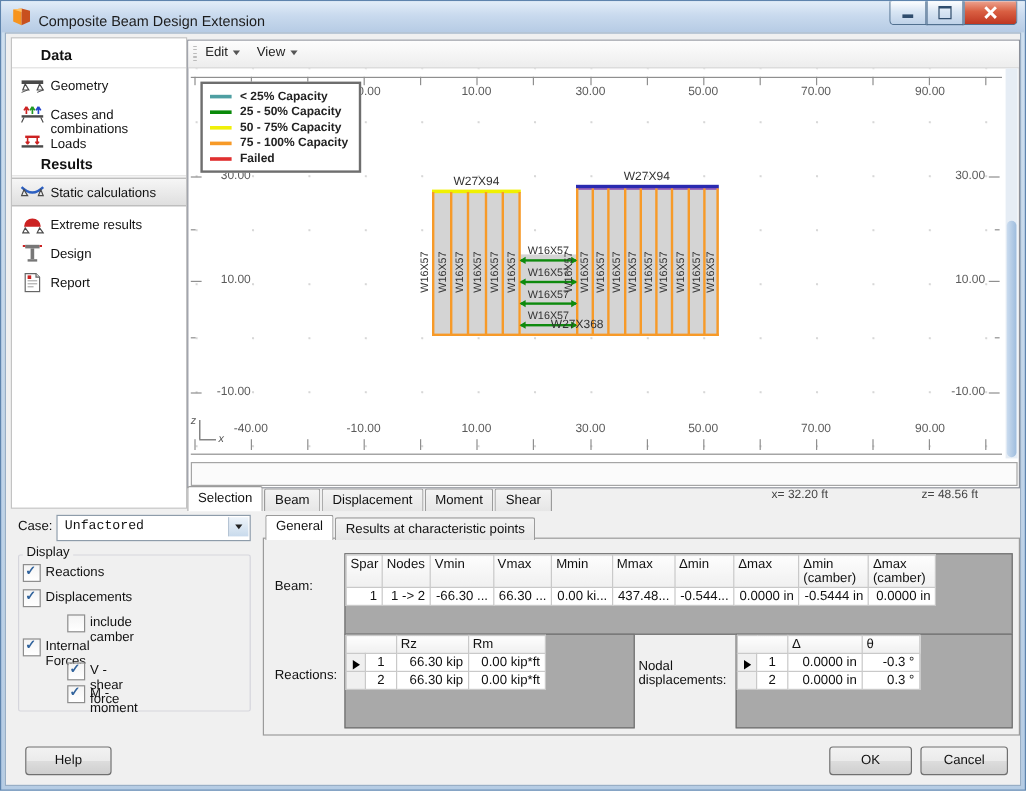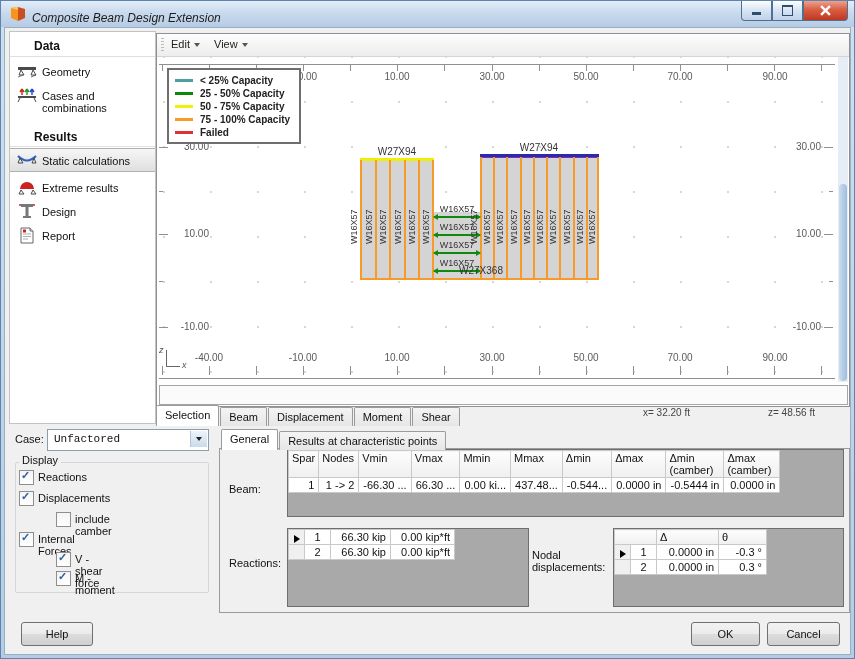--- a/index.html
+++ b/index.html
@@ -5,21 +5,21 @@
   html,body{margin:0;padding:0;}
   body{width:855px;height:659px;position:relative;overflow:hidden;
        font-family:"Liberation Sans",sans-serif;font-size:11px;color:#111;
        background:linear-gradient(#cfe0f0,#b5cce4);}
   .abs{position:absolute;}
   
   .win{position:absolute;inset:0;border:1px solid #5e84ad;}
   .titlebar{position:absolute;left:0;top:0;right:0;height:26px;
             background:linear-gradient(#e2edf8,#c9daee 45%,#b6cbe4);}
   .title-ico{position:absolute;left:9px;top:5px;width:16px;height:16px;}
-  .title-txt{position:absolute;left:31px;top:10px;font-size:12px;color:#1c1c1c;font-style:italic;}
+  .title-txt{position:absolute;left:31px;top:10px;font-size:12px;color:#1c1c1c;}
   .winbtns{position:absolute;top:0px;right:6px;display:flex;}
   .wbtn{width:29px;height:19px;border:1px solid #51708f;border-top:none;
         background:linear-gradient(#fdfeff,#d9e6f4 45%,#bfd2e8);
         display:flex;align-items:center;justify-content:center;}
   .wbtn.first{border-radius:0 0 0 4px;}
   .wbtn.close{width:43px;border-radius:0 0 4px 0;
         background:linear-gradient(#eca28e,#d95f42 45%,#bf3722);}
   .glyph-min{width:9px;height:3px;background:#2f4d6d;margin-top:6px;}
   .glyph-max{width:9px;height:8px;border:1px solid #2f4d6d;border-top:2px solid #2f4d6d;}
   .client{position:absolute;left:3px;top:26px;right:3px;bottom:3px;
@@ -153,20 +153,28 @@
     <div class="sb-item" style="top:52px">
       <svg class="ic" viewBox="0 0 20 17">
         <rect x="1" y="9" width="18" height="2" fill="#4a4a4a"></rect>
         <path d="M5 8 L5 2 M5 2 l-2 3 M5 2 l2 3" stroke="#cc2222" stroke-width="1.4" fill="none"></path>
         <path d="M10 8 L10 2 M10 2 l-2 3 M10 2 l2 3" stroke="#229922" stroke-width="1.4" fill="none"></path>
         <path d="M15 8 L15 2 M15 2 l-2 3 M15 2 l2 3" stroke="#2244cc" stroke-width="1.4" fill="none"></path>
         <path d="M3 11 L1 15 M17 11 L19 15" stroke="#4a4a4a"></path>
       </svg>
       <span class="lb">Cases and combinations</span>
     </div>
+    <div class="sb-item" style="top:76px">
+      <svg class="ic" viewBox="0 0 20 17">
+        <rect x="1" y="10" width="18" height="2" fill="#4a4a4a"></rect>
+        <rect x="4" y="2" width="12" height="2" fill="#cc2222"></rect>
+        <path d="M6 4 L6 9 M6 9 l-1.5 -2 M6 9 l1.5 -2 M14 4 L14 9 M14 9 l-1.5 -2 M14 9 l1.5 -2" stroke="#cc2222" stroke-width="1.3" fill="none"></path>
+      </svg>
+      <span class="lb">Loads</span>
+    </div>
 
     <div class="sb-header" style="top:98px">Results</div>
     <div class="sb-sep" style="top:114px"></div>
 
     <div class="sb-item sel" style="top:116px">
       <svg class="ic" viewBox="0 0 20 17">
         <path d="M1 4 Q10 13 19 4" stroke="#2b5fc2" stroke-width="2" fill="none"></path>
         <path d="M3 6 L1 11 L6 11 Z M17 6 L15 11 L19 11 Z" fill="none" stroke="#4a4a4a"></path>
       </svg>
       <span class="lb">Static calculations</span>
@@ -421,21 +429,21 @@
     <span class="lb">M - moment</span>
   </div>
 
   <div class="tabs2">
     <div class="tab active">General</div>
     <div class="tab">Results at characteristic points</div>
   </div>
   <div class="abs rpanel"></div>
 
   <span class="abs fieldlabel" style="left:228px;top:482px">Beam:</span>
-  <div class="gridbox" style="left:286px;top:448px;width:555px;height:66px">
+  <div class="gridbox" style="left:286px;top:460px;width:555px;height:66px">
     <table class="grid">
       <colgroup>
           <col style="width:26px">
           <col style="width:40px">
           <col style="width:42px">
           <col style="width:42px">
           <col style="width:42px">
           <col style="width:46px">
           <col style="width:42px">
           <col style="width:52px">
@@ -474,20 +482,25 @@
   <span class="abs fieldlabel" style="left:228px;top:556px">Reactions:</span>
   <div class="gridbox" style="left:286px;top:527px;width:240px;height:77px">
     <table class="grid">
       <colgroup>
           <col style="width:16px">
           <col style="width:26px">
           <col style="width:60px">
           <col style="width:64px">
         </colgroup>
       <tbody>
+          <tr>
+        <th class="sel" colspan="2"></th>
+        <th>Rz</th>
+        <th>Rm</th>
+      </tr>
       <tr>
         <td class="sel">
               <span class="selarrow"></span>
             </td>
         <td class="num">1</td>
         <td>66.30 kip</td>
         <td>0.00 kip*ft</td>
       </tr>
       <tr>
         <td class="sel"></td>

